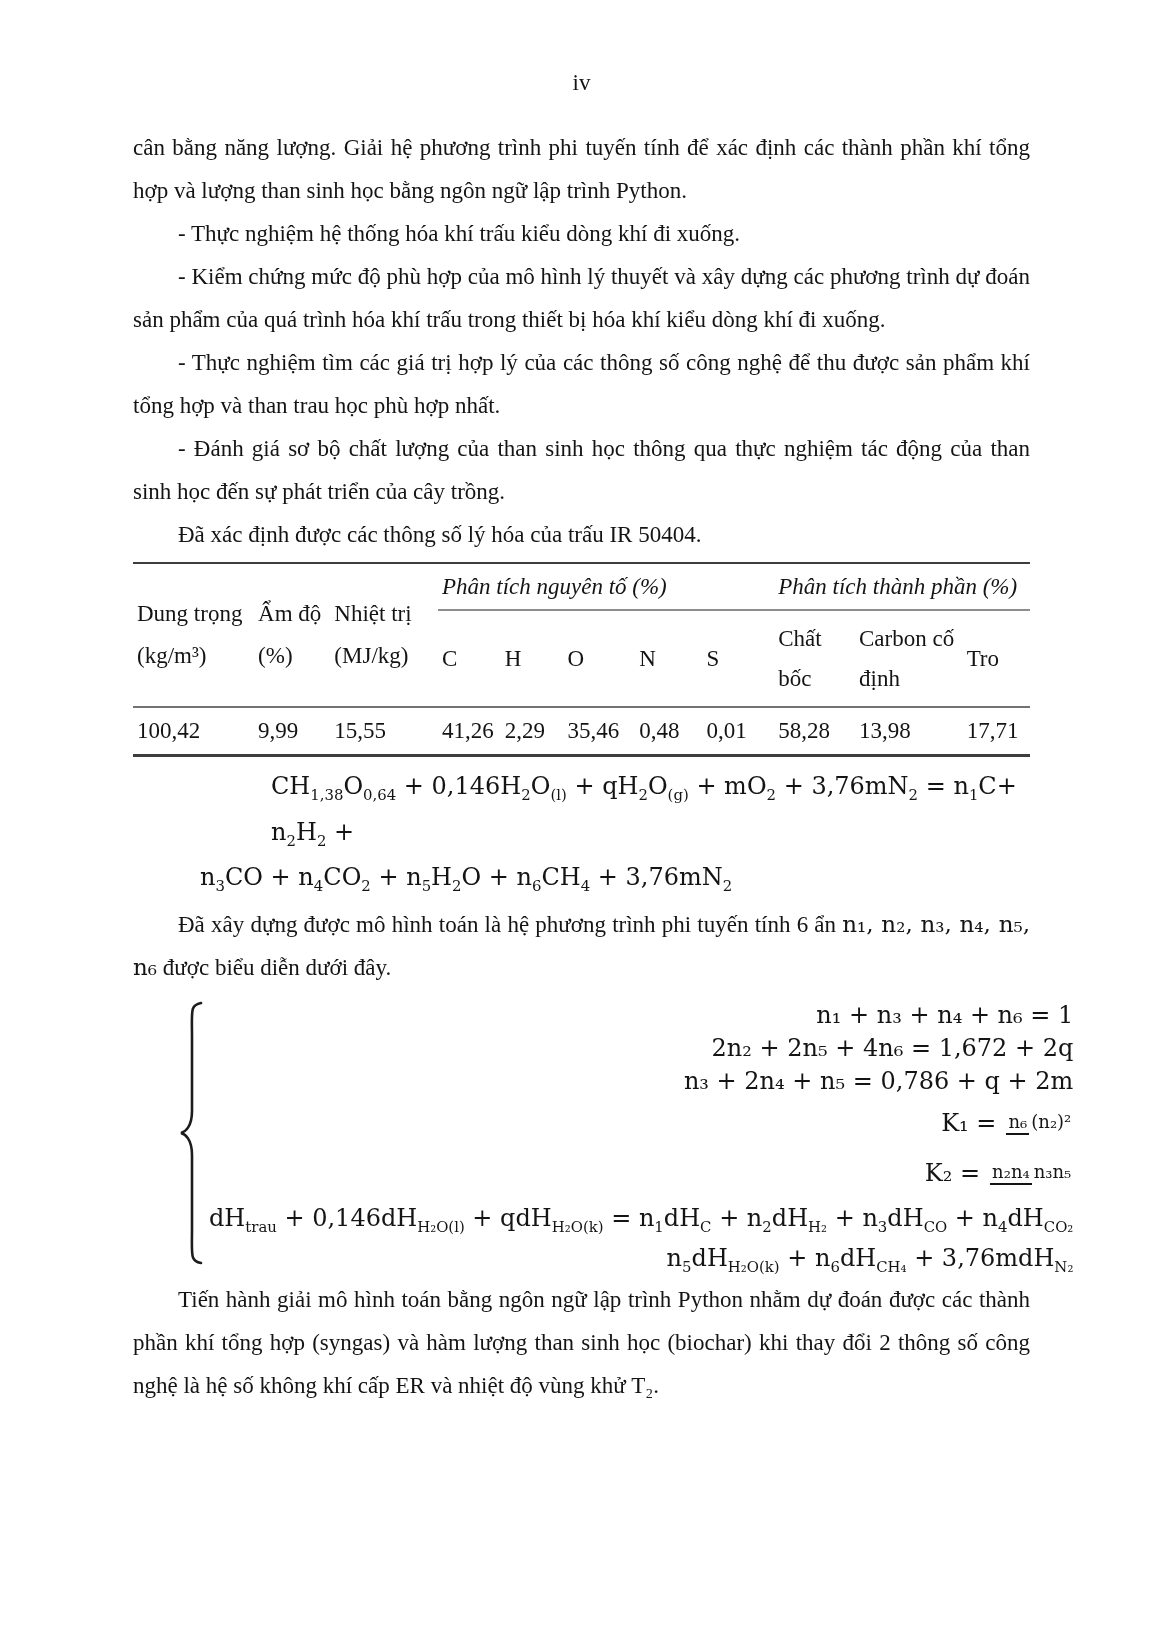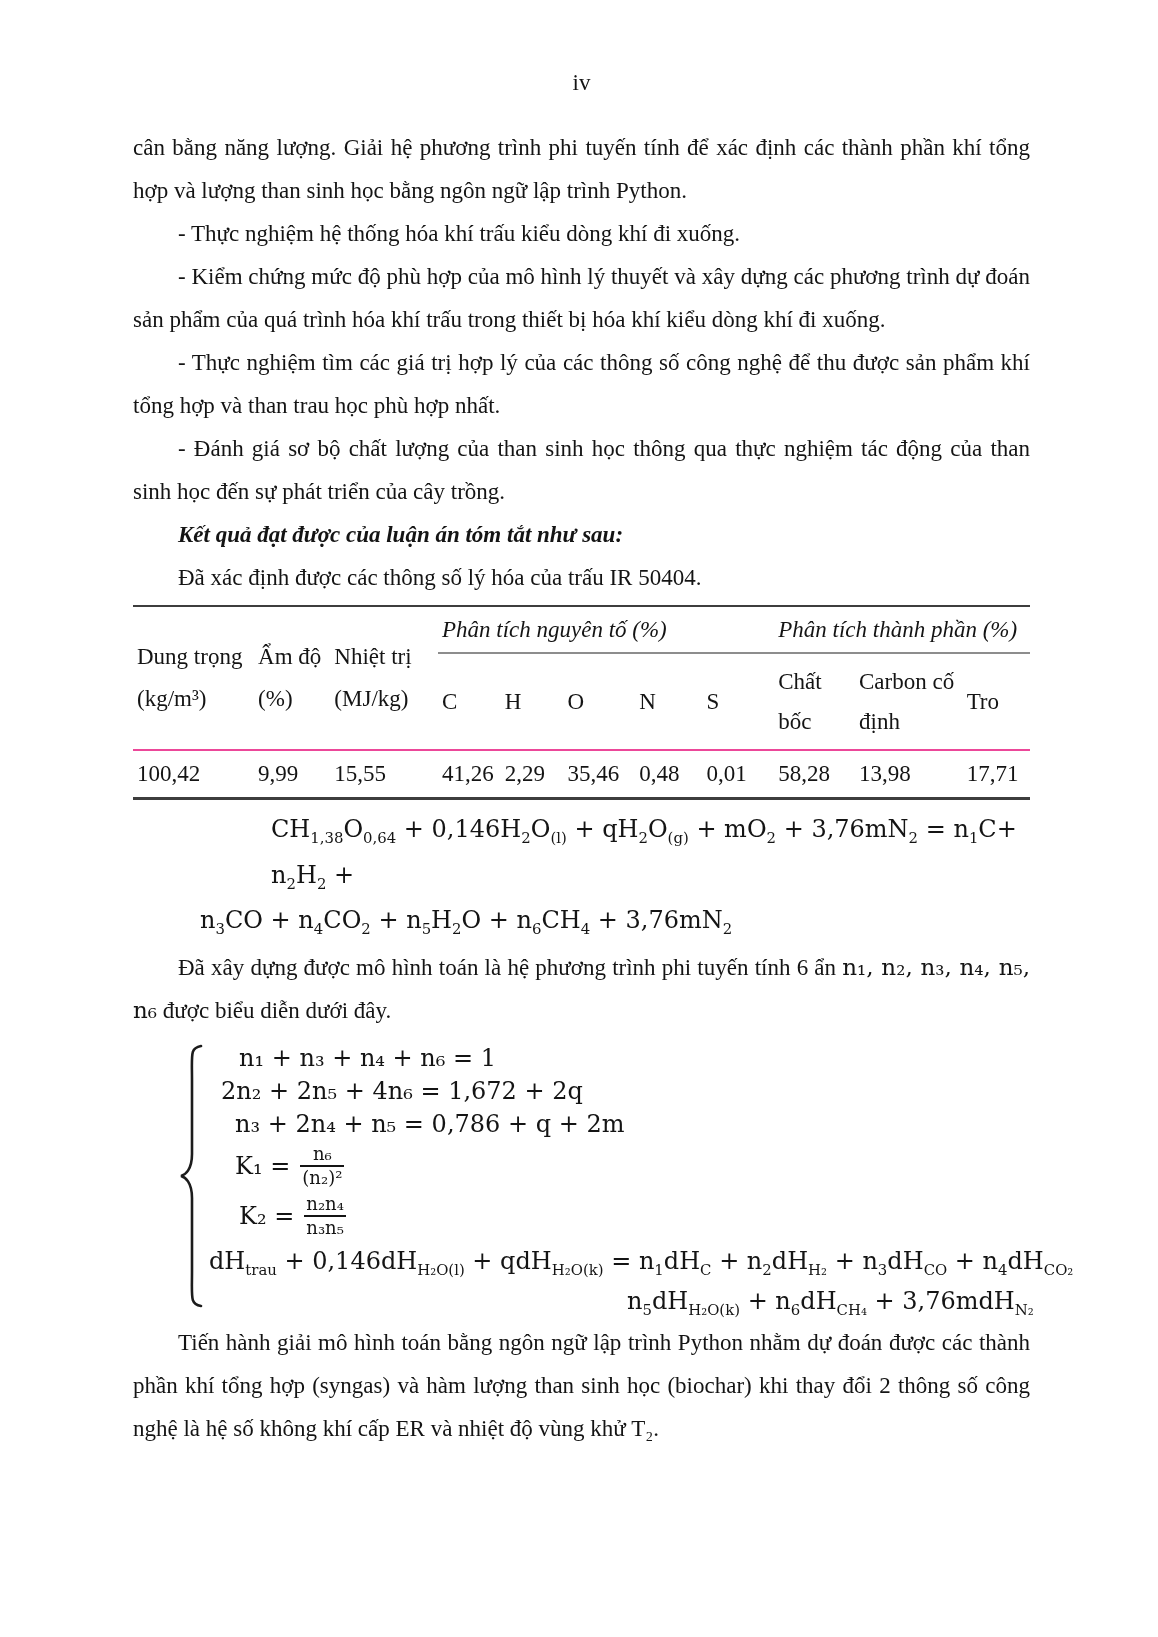--- a/index.html
+++ b/index.html
@@ -49,52 +49,51 @@
     padding: 0 4px;
     line-height: 42px;
   }
   td.span-hdr {
     font-style: italic;
     border-bottom: 2px solid #8d8d8d;
     height: 45px;
   }
   tr.sub-hdr-row td { height: 95px; line-height: 40px; }
   tr.data-row td {
-    border-top: 2px solid #ec4899;
+    border-top: 2px solid #737373;
     height: 46px;
   }
 
   
   .math { font-family: "DejaVu Serif", serif; }
   .math sub { font-size: 0.62em; line-height: 0; }
   .eq-block { margin: 0; }
   .eq-line1 { font-size: 24px; line-height: 46px; padding-left: 138px; margin-top: 6px; }
   .eq-line2 { font-size: 24px; line-height: 44px; padding-left: 67px; }
 
   .system {
     display: flex;
     align-items: stretch;
     margin-top: 10px;
     margin-left: 42px;
   }
   .brace { flex: 0 0 34px; }
-  .sys-eqs { display: flex; flex-direction: column; }
+  .sys-eqs { display: flex; flex-direction: column; align-items: flex-end; }
   .sys-line {
     font-size: 24px;
     line-height: 33px;
     white-space: nowrap;
   }
   .sys-line.frac-line {
     display: flex;
     align-items: center;
     line-height: 50px;
   }
   .frac {
     display: inline-flex;
-    flex-direction: column;
     text-align: center;
     vertical-align: middle;
     font-size: 18px;
     line-height: 22px;
     margin-left: 10px;
   }
   .frac .num { border-bottom: 2px solid #141414; padding: 0 2px; }
   .frac .den { padding: 0 2px; }
   .sys-line.energy { line-height: 40px; }
   .sys-line.energy2 { line-height: 40px; padding-left: 418px; }
@@ -110,21 +109,20 @@
 <div class="page">
 
   <div class="page-number">iv</div>
 
   <p class="body-para">cân bằng năng lượng. Giải hệ phương trình phi tuyến tính để xác định các thành phần khí tổng hợp và lượng than sinh học bằng ngôn ngữ lập trình Python.</p>
   <p class="body-para indent">- Thực nghiệm hệ thống hóa khí trấu kiểu dòng khí đi xuống.</p>
   <p class="body-para indent">- Kiểm chứng mức độ phù hợp của mô hình lý thuyết và xây dựng các phương trình dự đoán sản phẩm của quá trình hóa khí trấu trong thiết bị hóa khí kiểu dòng khí đi xuống.</p>
   <p class="body-para indent">- Thực nghiệm tìm các giá trị hợp lý của các thông số công nghệ để thu được sản phẩm khí tổng hợp và than trau học phù hợp nhất.</p>
   <p class="body-para indent">- Đánh giá sơ bộ chất lượng của than sinh học thông qua thực nghiệm tác động của than sinh học đến sự phát triển của cây trồng.</p>
 
-  <p class="heading">Kết quả đạt được của luận án tóm tắt như sau:</p>
   <p class="body-para indent">Đã xác định được các thông số lý hóa của trấu IR 50404.</p>
 
   <table class="props">
     <colgroup>
       <col style="width:13.5%">
         <col style="width:8.5%">
         <col style="width:12%">
       <col style="width:7%">
         <col style="width:7%">
         <col style="width:8%">

